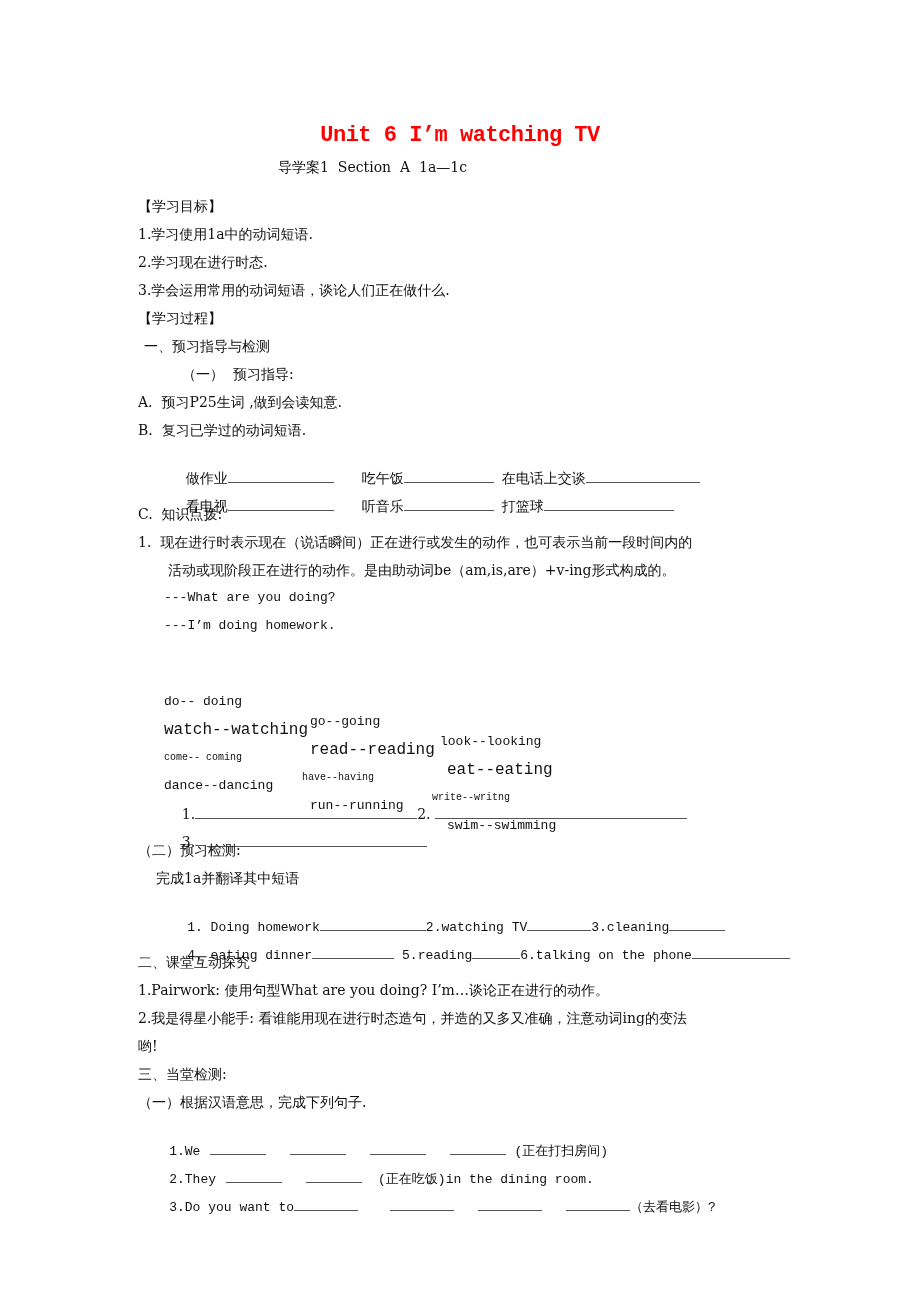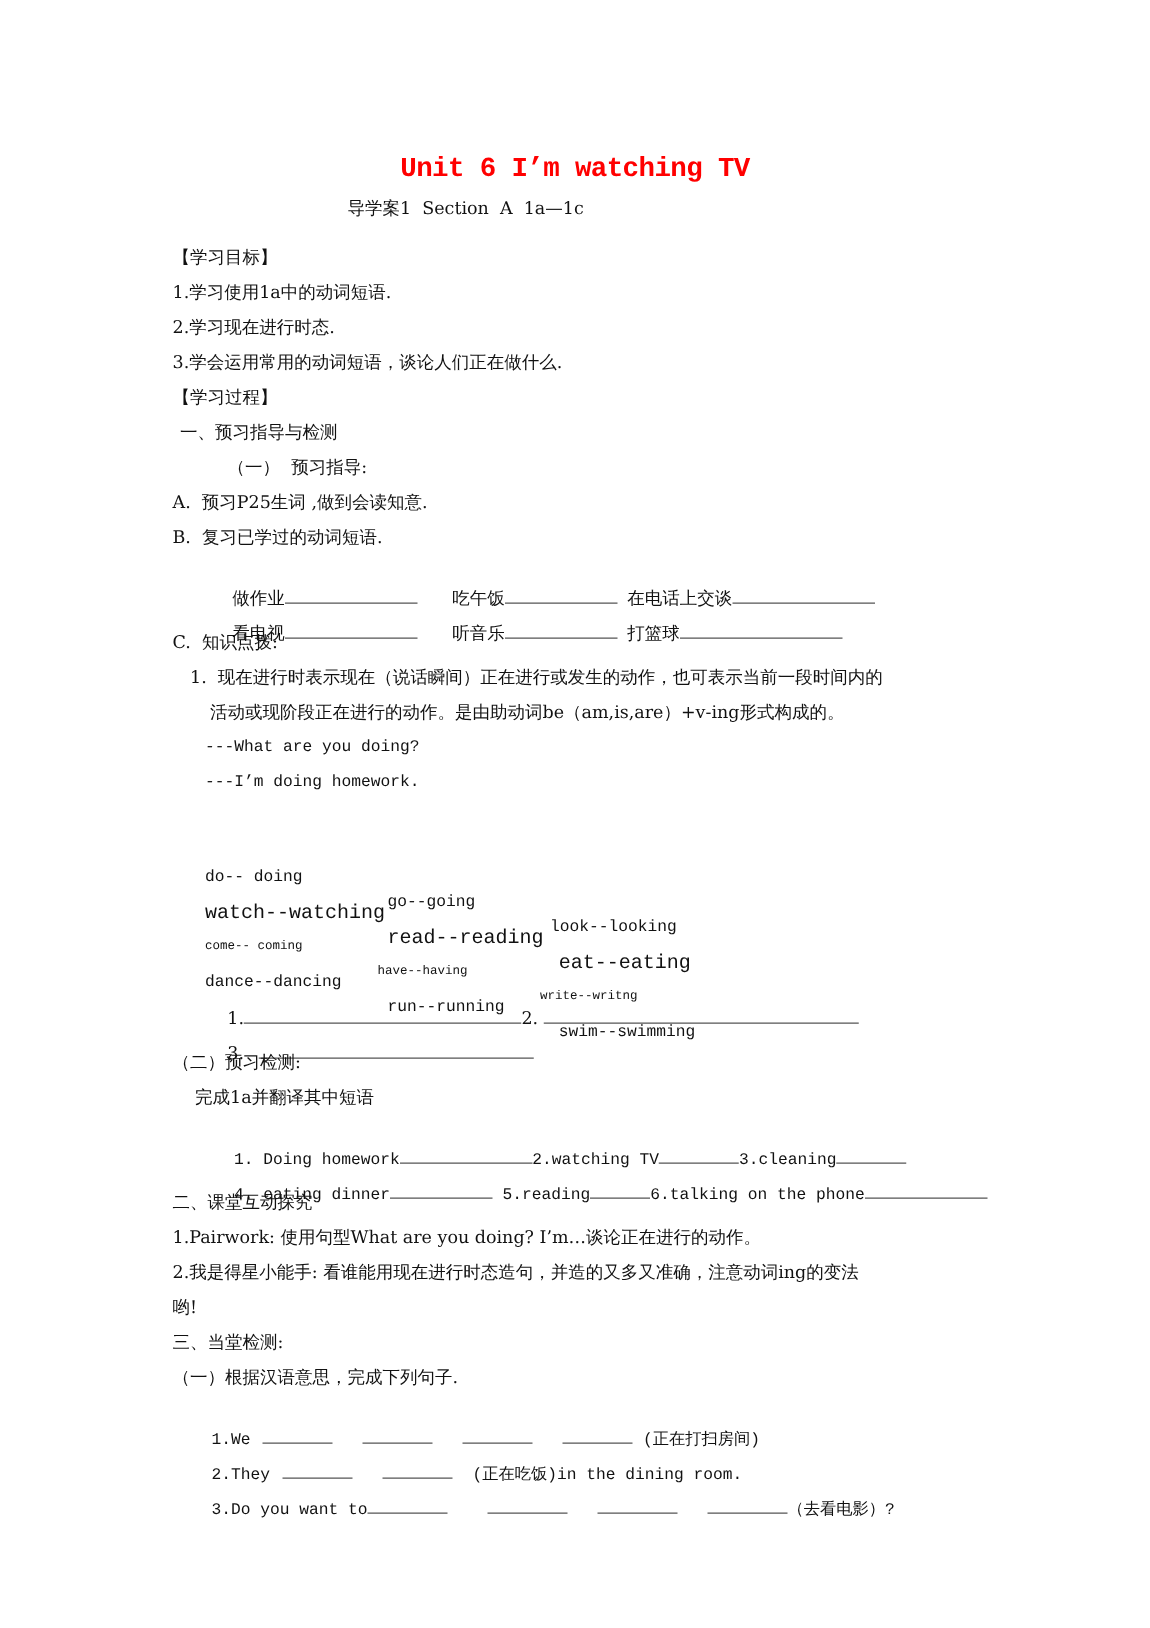--- a/index.html
+++ b/index.html
@@ -36,21 +36,21 @@
 
   <div class="line" style="top:448px;left:168px;">
     <span>做作业</span><span class="blank" style="width:106px"></span><span class="gap" style="width:28px"></span><span>吃午饭</span><span class="blank" style="width:90px"></span><span class="gap" style="width:8px"></span><span>在电话上交谈</span><span class="blank" style="width:114px"></span>
   </div>
 
   <div class="line" style="top:476px;left:168px;">
     <span>看电视</span><span class="blank" style="width:106px"></span><span class="gap" style="width:28px"></span><span>听音乐</span><span class="blank" style="width:90px"></span><span class="gap" style="width:8px"></span><span>打篮球</span><span class="blank" style="width:130px"></span>
   </div>
 
   <div class="line" style="top:504px;left:138px;">C.  知识点拨:</div>
-  <div class="line" style="top:532px;left:152px;">1.  现在进行时表示现在（说话瞬间）正在进行或发生的动作，也可表示当前一段时间内的</div>
+  <div class="line" style="top:532px;left:138px;">1.  现在进行时表示现在（说话瞬间）正在进行或发生的动作，也可表示当前一段时间内的</div>
   <div class="line" style="top:560px;left:168px;">活动或现阶段正在进行的动作。是由助动词be（am,is,are）+v-ing形式构成的。</div>
   <div class="line mono" style="top:588px;left:164px;font-size:13px;">---What are you doing?</div>
   <div class="line mono" style="top:616px;left:164px;font-size:13px;">---I’m doing homework.</div>
 
 
   <div class="line mono" style="top:672px;left:164px;font-size:13px;">
     <span style="position:absolute;left:0">do-- doing</span>
     <span style="position:absolute;left:146px">go--going</span>
     <span style="position:absolute;left:276px">look--looking</span>
   </div>

